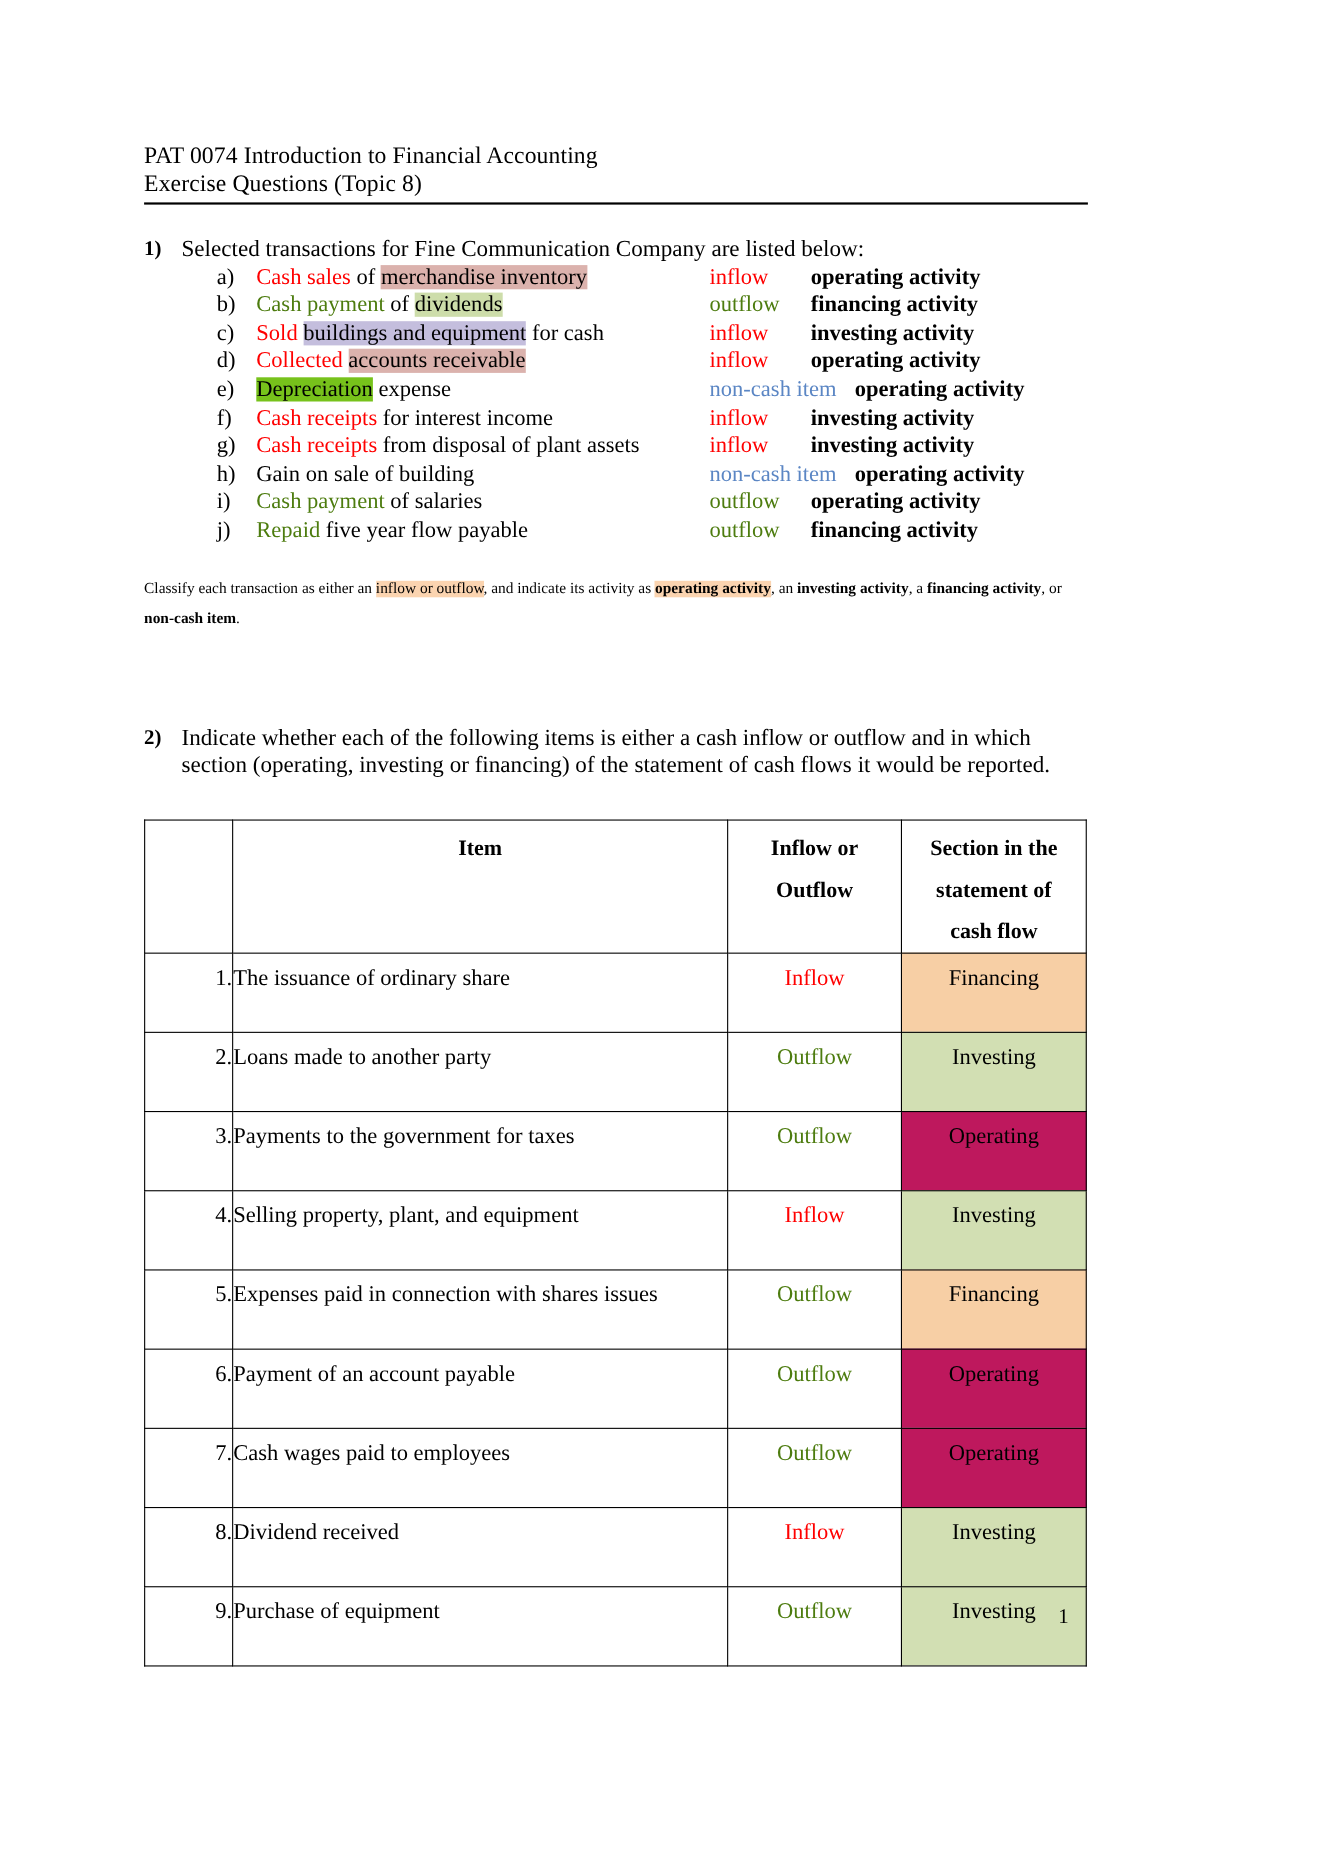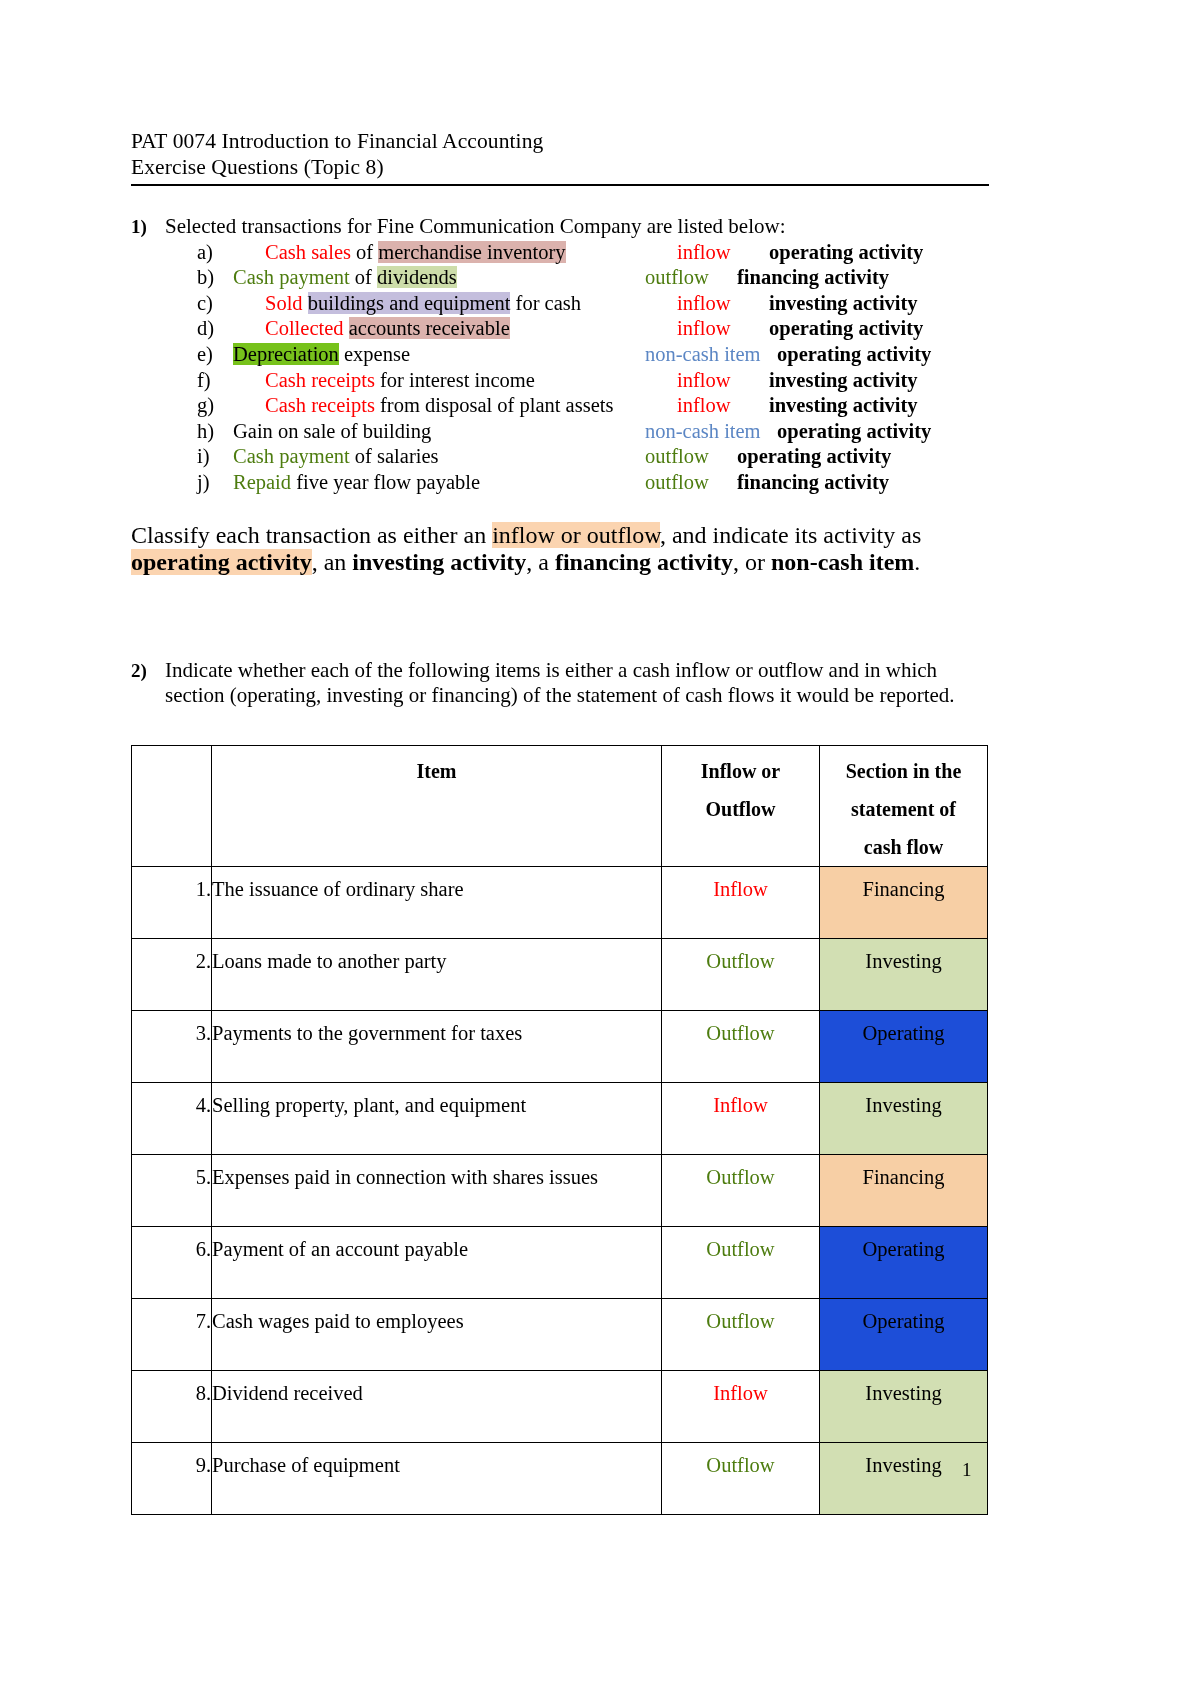--- a/index.html
+++ b/index.html
@@ -88,34 +88,34 @@
   .alist .flow {
     width: 92px;
     flex: 0 0 92px;
   }
   .alist .flow.wide { width: 132px; flex: 0 0 132px; }
   .alist .act {
     font-weight: bold;
     flex: 1 1 auto;
   }
 
-  .red   { color: #ff0000; margin-left: 32px; }
+  .red   { color: #ff0000; }
   .blue  { color: #4d7c0f; }
   .slate { color: #5b86c4; }
 
   .hl-pink   { background-color: #dbb2ad; }
   .hl-green  { background-color: #cdddaa; margin-top: 31px; }
   .hl-purple { background-color: #c4bedd; }
   .hl-lime   { background-color: #77c21b; }
   .hl-peach  { background-color: #fbd4b0; }
 
   
   .classify {
     margin-top: 26px;
-    font-size: 24px;
+    font-size: 14px;
     line-height: 27px;
     width: 860px;
   }
   .classify b { font-weight: bold; }
 
   
   .tbl-wrap { margin-top: 36px; }
   table.cf {
     border-collapse: collapse;
     width: 742px;
@@ -151,21 +151,21 @@
   }
   td.cell-item {
     text-align: left;
     padding-left: 10px;
   }
   td.cell-io, td.cell-sec {
     text-align: center;
   }
   .bg-financing { background-color: #f7cfa5; }
   .bg-investing { background-color: #d2dfb3; }
-  .bg-operating { background-color: #1d4ed8; }
+  .bg-operating { background-color: #be185d; }
 
   
   .page-number {
     position: absolute;
     left: 962px;
     top: 1459px;
     font-size: 19px;
   }
 </style>
 </head>

